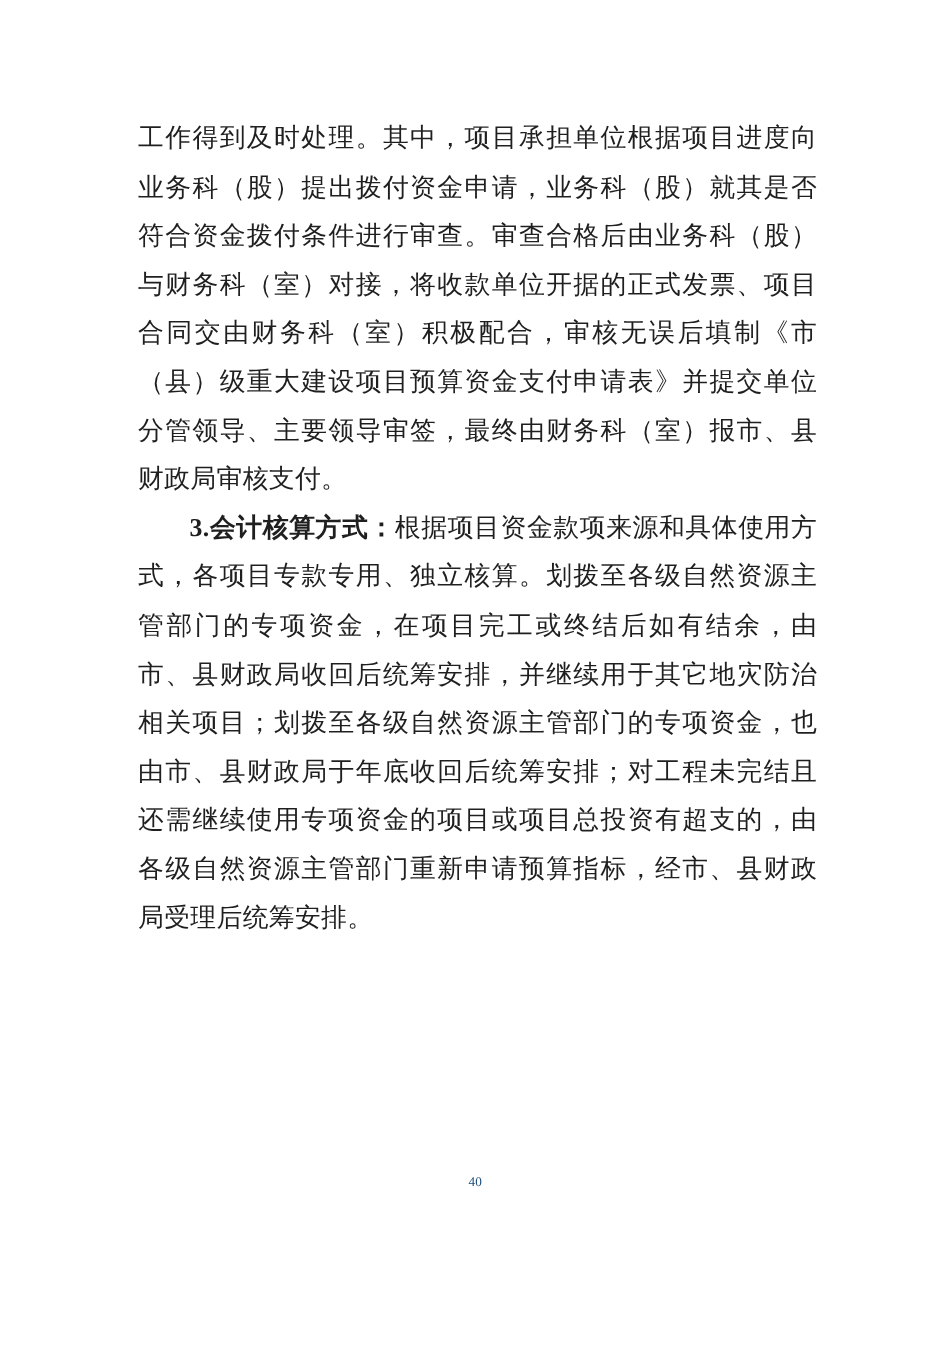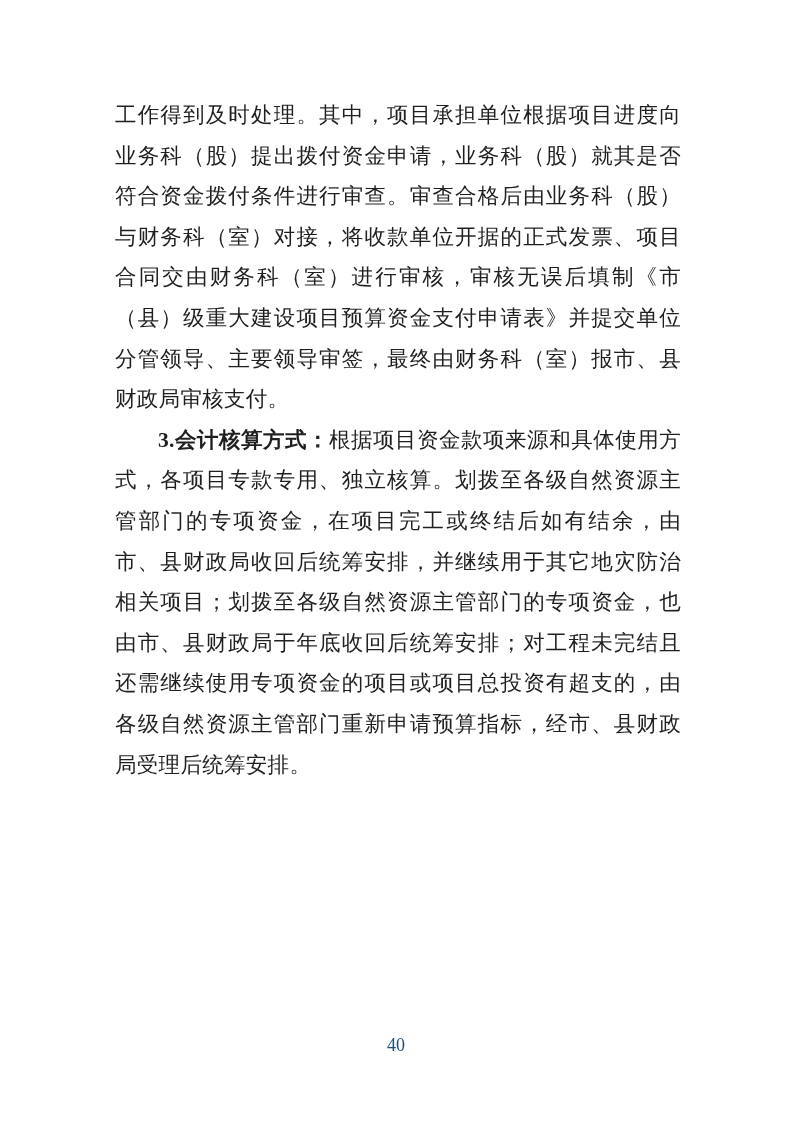--- a/index.html
+++ b/index.html
@@ -34,35 +34,35 @@
   .para.indent {
     text-indent: 43px;
   }
   .bold-prefix {
     font-weight: bold;
   }
   .page-number {
     position: absolute;
     left: 0;
     right: 0;
-    top: 1036px;
+    top: 976px;
     text-align: center;
-    font-size: 18px;
+    font-size: 11px;
     line-height: 18px;
     font-family: "Liberation Serif", "DejaVu Serif", serif;
   }
 </style>
 </head>
 <body>
 
 <div class="page">
 
   <div class="doc-body" style="color: rgb(31, 31, 31);">
 
-    <p class="para"><span>工作得到及时处理。其中，项目承担单位根据项目进度向业务科（股）提出拨付资金申请，业务科（股）就其是否符合资金拨付条件进行审查。审查合格后由业务科（股）与财务科（室）对接，将收款单位开据的正式发票、项目合同交由财务科（室）进行审核，审核无误后填制《市（县）级重大建设项目预算资金支付申请表》并提交单位分管领导、主要领导审签，最终由财务科（室）报市、县财政局审核支付。</span></p>
+    <p class="para"><span>工作得到及时处理。其中，项目承担单位根据项目进度向业务科（股）提出拨付资金申请，业务科（股）就其是否符合资金拨付条件进行审查。审查合格后由业务科（股）与财务科（室）对接，将收款单位开据的正式发票、项目合同交由财务科（室）积极配合，审核无误后填制《市（县）级重大建设项目预算资金支付申请表》并提交单位分管领导、主要领导审签，最终由财务科（室）报市、县财政局审核支付。</span></p>
 
     <p class="para indent"><span class="bold-prefix">3.会计核算方式：</span><span>根据项目资金款项来源和具体使用方式，各项目专款专用、独立核算。划拨至各级自然资源主管部门的专项资金，在项目完工或终结后如有结余，由市、县财政局收回后统筹安排，并继续用于其它地灾防治相关项目；划拨至各级自然资源主管部门的专项资金，也由市、县财政局于年底收回后统筹安排；对工程未完结且还需继续使用专项资金的项目或项目总投资有超支的，由各级自然资源主管部门重新申请预算指标，经市、县财政局受理后统筹安排。</span></p>
 
 
   </div>
 
   <div class="page-number" style="color: rgb(31, 78, 121);">40</div>
 
 </div>
 

